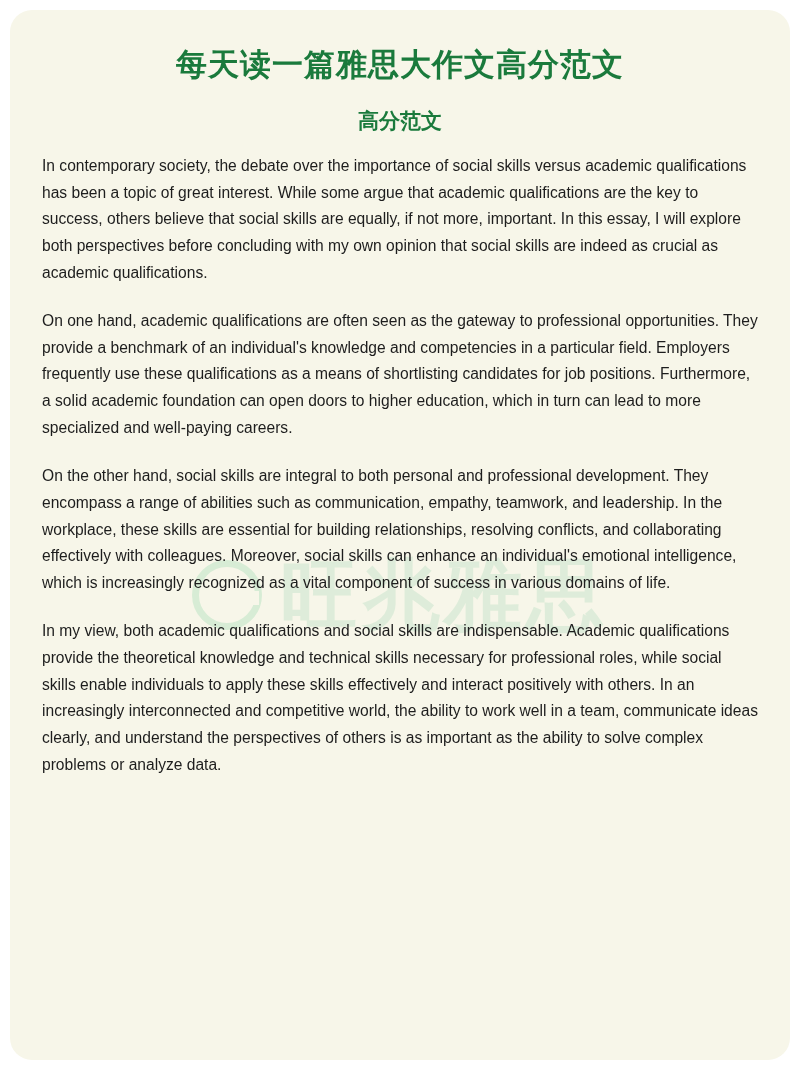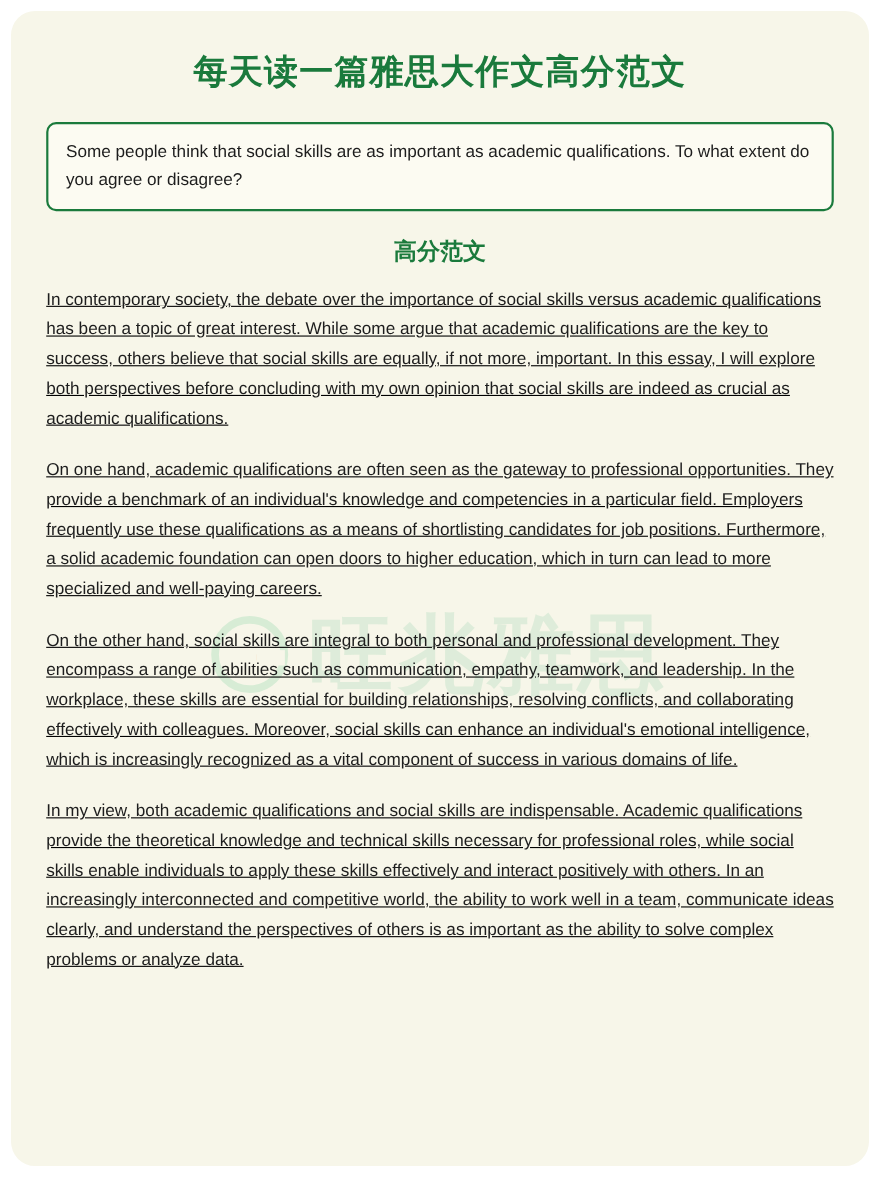--- a/index.html
+++ b/index.html
@@ -52,21 +52,20 @@
     margin: 22px 0 0 0;
     text-align: center;
     color: #1a7a3c;
     font-size: 21px;
     font-weight: bold;
   }
   .essay {
     margin: 18px 32px 0 32px;
     position: relative;
     z-index: 2;
-    text-decoration: underline;
   }
   .essay p {
     margin: 0 0 21px 0;
     color: #1d1d1d;
     font-size: 15.6px;
     line-height: 1.72;
     text-align: left;
   }
   
   .watermark {
@@ -118,23 +117,20 @@
     line-height: 1;
   }
 </style>
 </head>
 <body>
 
 <div class="card">
 
   <h1 class="title">每天读一篇雅思大作文高分范文</h1>
 
-  <div class="prompt-box">
-    <p class="prompt-text">Some people think that social skills are as important as academic qualifications. To what extent do you agree or disagree?</p>
-  </div>
 
   <div class="section-heading">高分范文</div>
 
   <div class="watermark">
     <div class="wm-logo"></div>
     <div class="wm-text">旺兆雅思</div>
   </div>
 
   <div class="essay">
     <p>In contemporary society, the debate over the importance of social skills versus academic qualifications has been a topic of great interest. While some argue that academic qualifications are the key to success, others believe that social skills are equally, if not more, important. In this essay, I will explore both perspectives before concluding with my own opinion that social skills are indeed as crucial as academic qualifications.</p>

